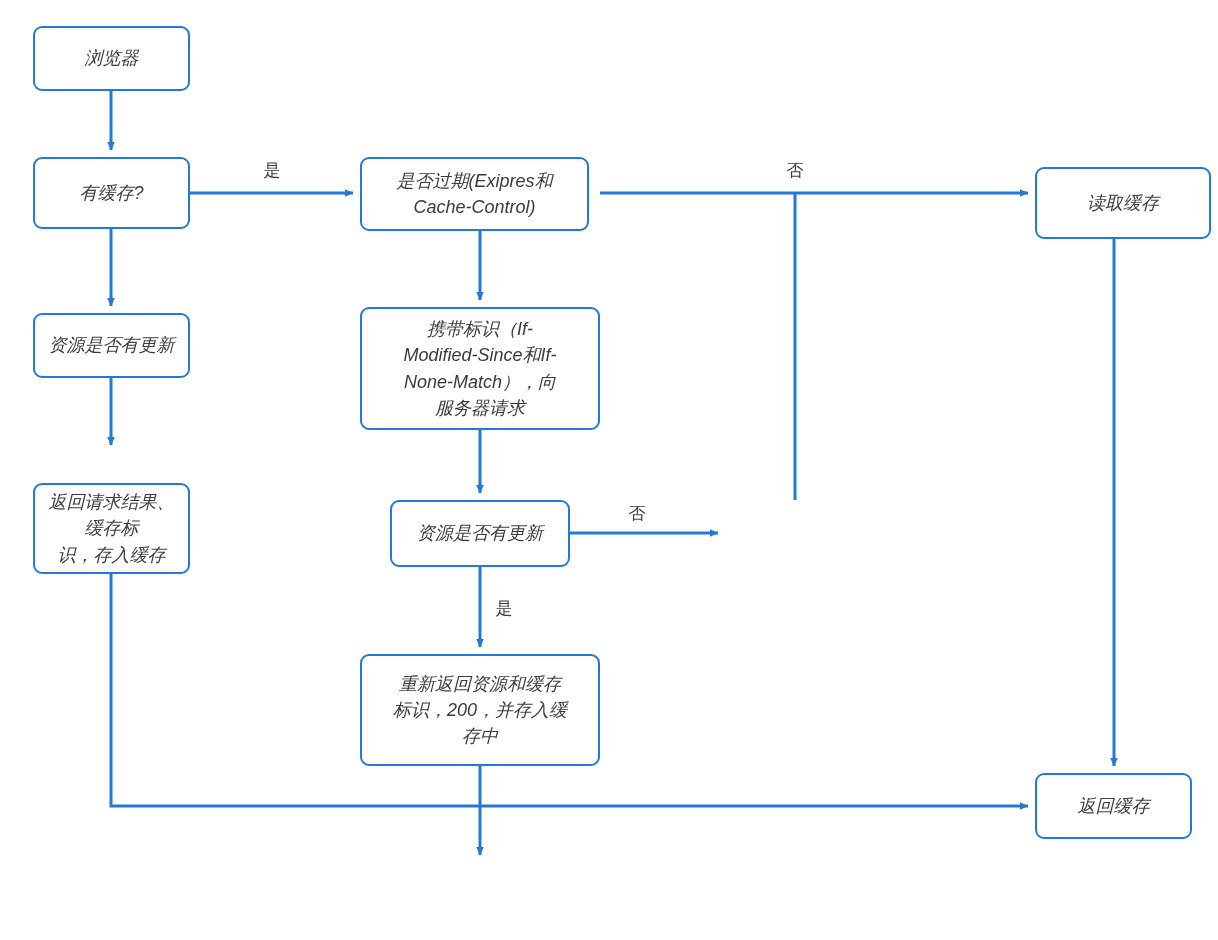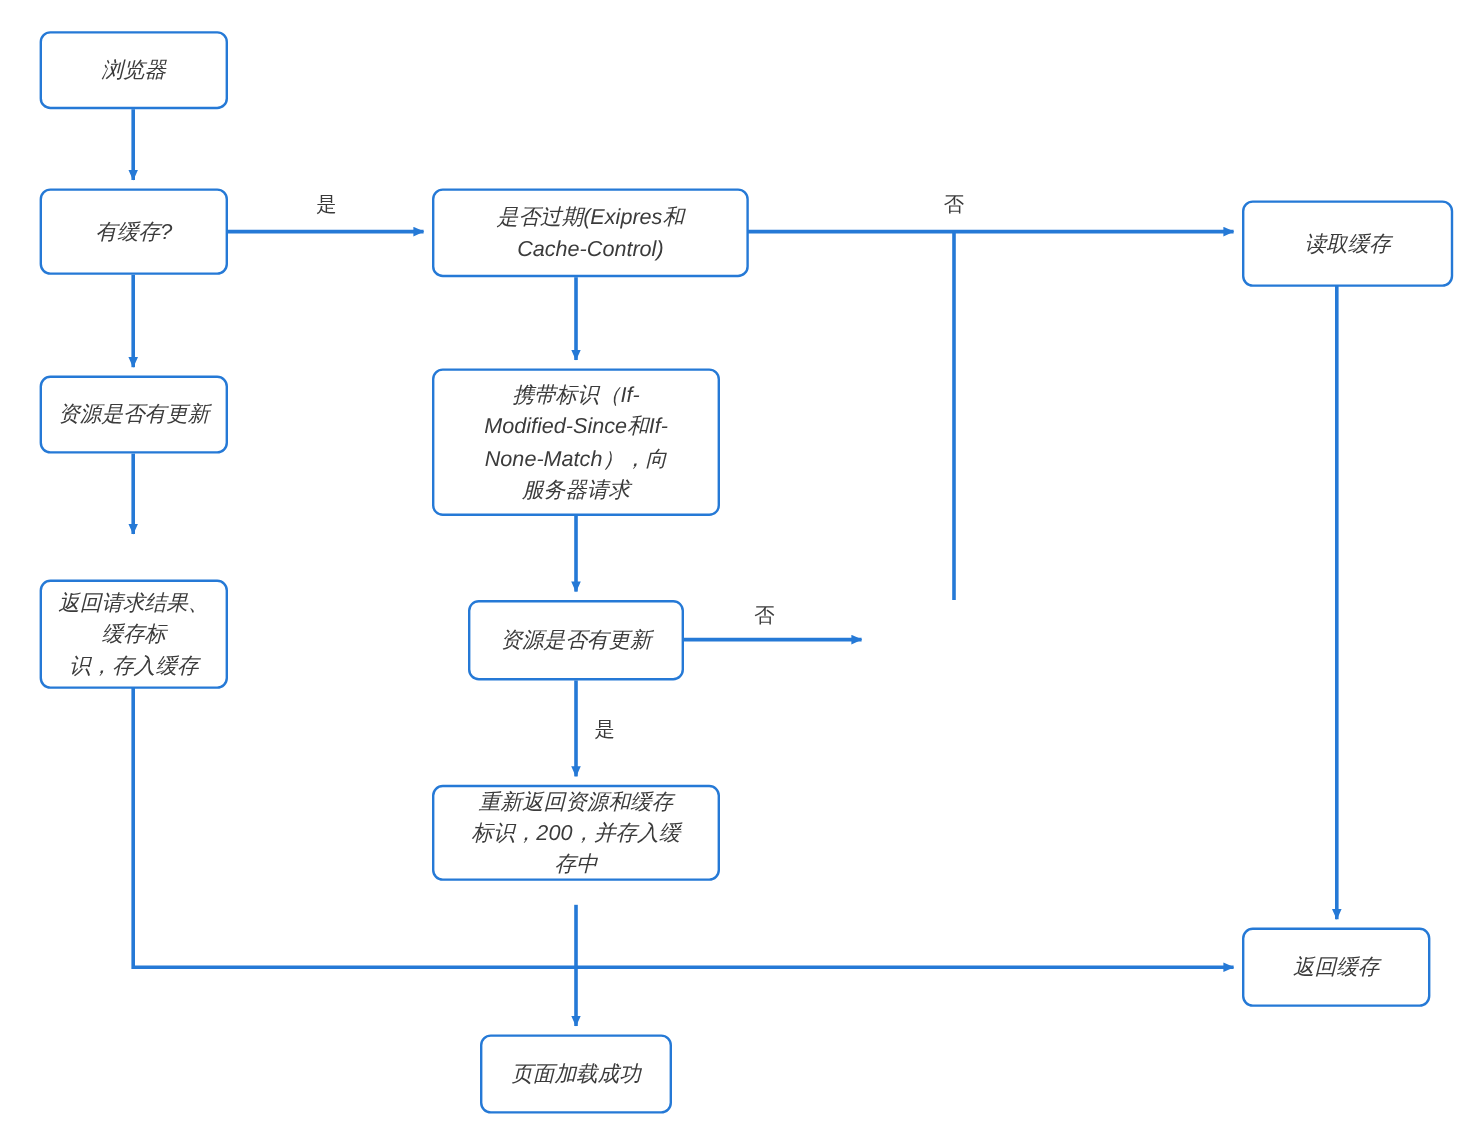--- a/index.html
+++ b/index.html
@@ -99,36 +99,35 @@
 
   <div class="node" style="left:33px; top:26px; width:157px; height:65px;">浏览器</div>
 
   <div class="node" style="left:33px; top:157px; width:157px; height:72px;">有缓存?</div>
 
   <div class="node" style="left:33px; top:313px; width:157px; height:65px;">资源是否有更新</div>
 
   <div class="node" style="left:33px; top:452px; width:157px; height:91px;margin-top:31px;">返回请求结果、缓存标
 识，存入缓存</div>
 
-  <div class="node" style="left:360px; top:157px; width:264px; height:74px;">是否过期(Exipres和
+  <div class="node" style="left:360px; top:157px; width:229px; height:74px;">是否过期(Exipres和
 Cache-Control)</div>
 
   <div class="node" style="left:360px; top:307px; width:240px; height:123px;">携带标识（If-
 Modified-Since和If-
 None-Match），向
 服务器请求</div>
 
   <div class="node" style="left:390px; top:500px; width:180px; height:67px;">资源是否有更新</div>
 
 
-  <div class="node" style="left:360px; top:654px; width:240px; height:80px;">重新返回资源和缓存
+  <div class="node" style="left:360px; top:654px; width:240px; height:112px;">重新返回资源和缓存
 标识，200，并存入缓
 存中</div>
 
-  <div class="node" style="left:400px; top:862px; width:160px; height:66px;">页面加载成功</div>
 
   <div class="node" style="left:1035px; top:167px; width:176px; height:72px;">读取缓存</div>
 
   <div class="node" style="left:1035px; top:773px; width:157px; height:66px;text-align:right;">返回缓存</div>
 
   <div class="edge-label" style="left:272px; top:170px;">是</div>
 
   <div class="edge-label" style="left:795px; top:170px;">否</div>
 
   <div class="edge-label" style="left:637px; top:513px;">否</div>

